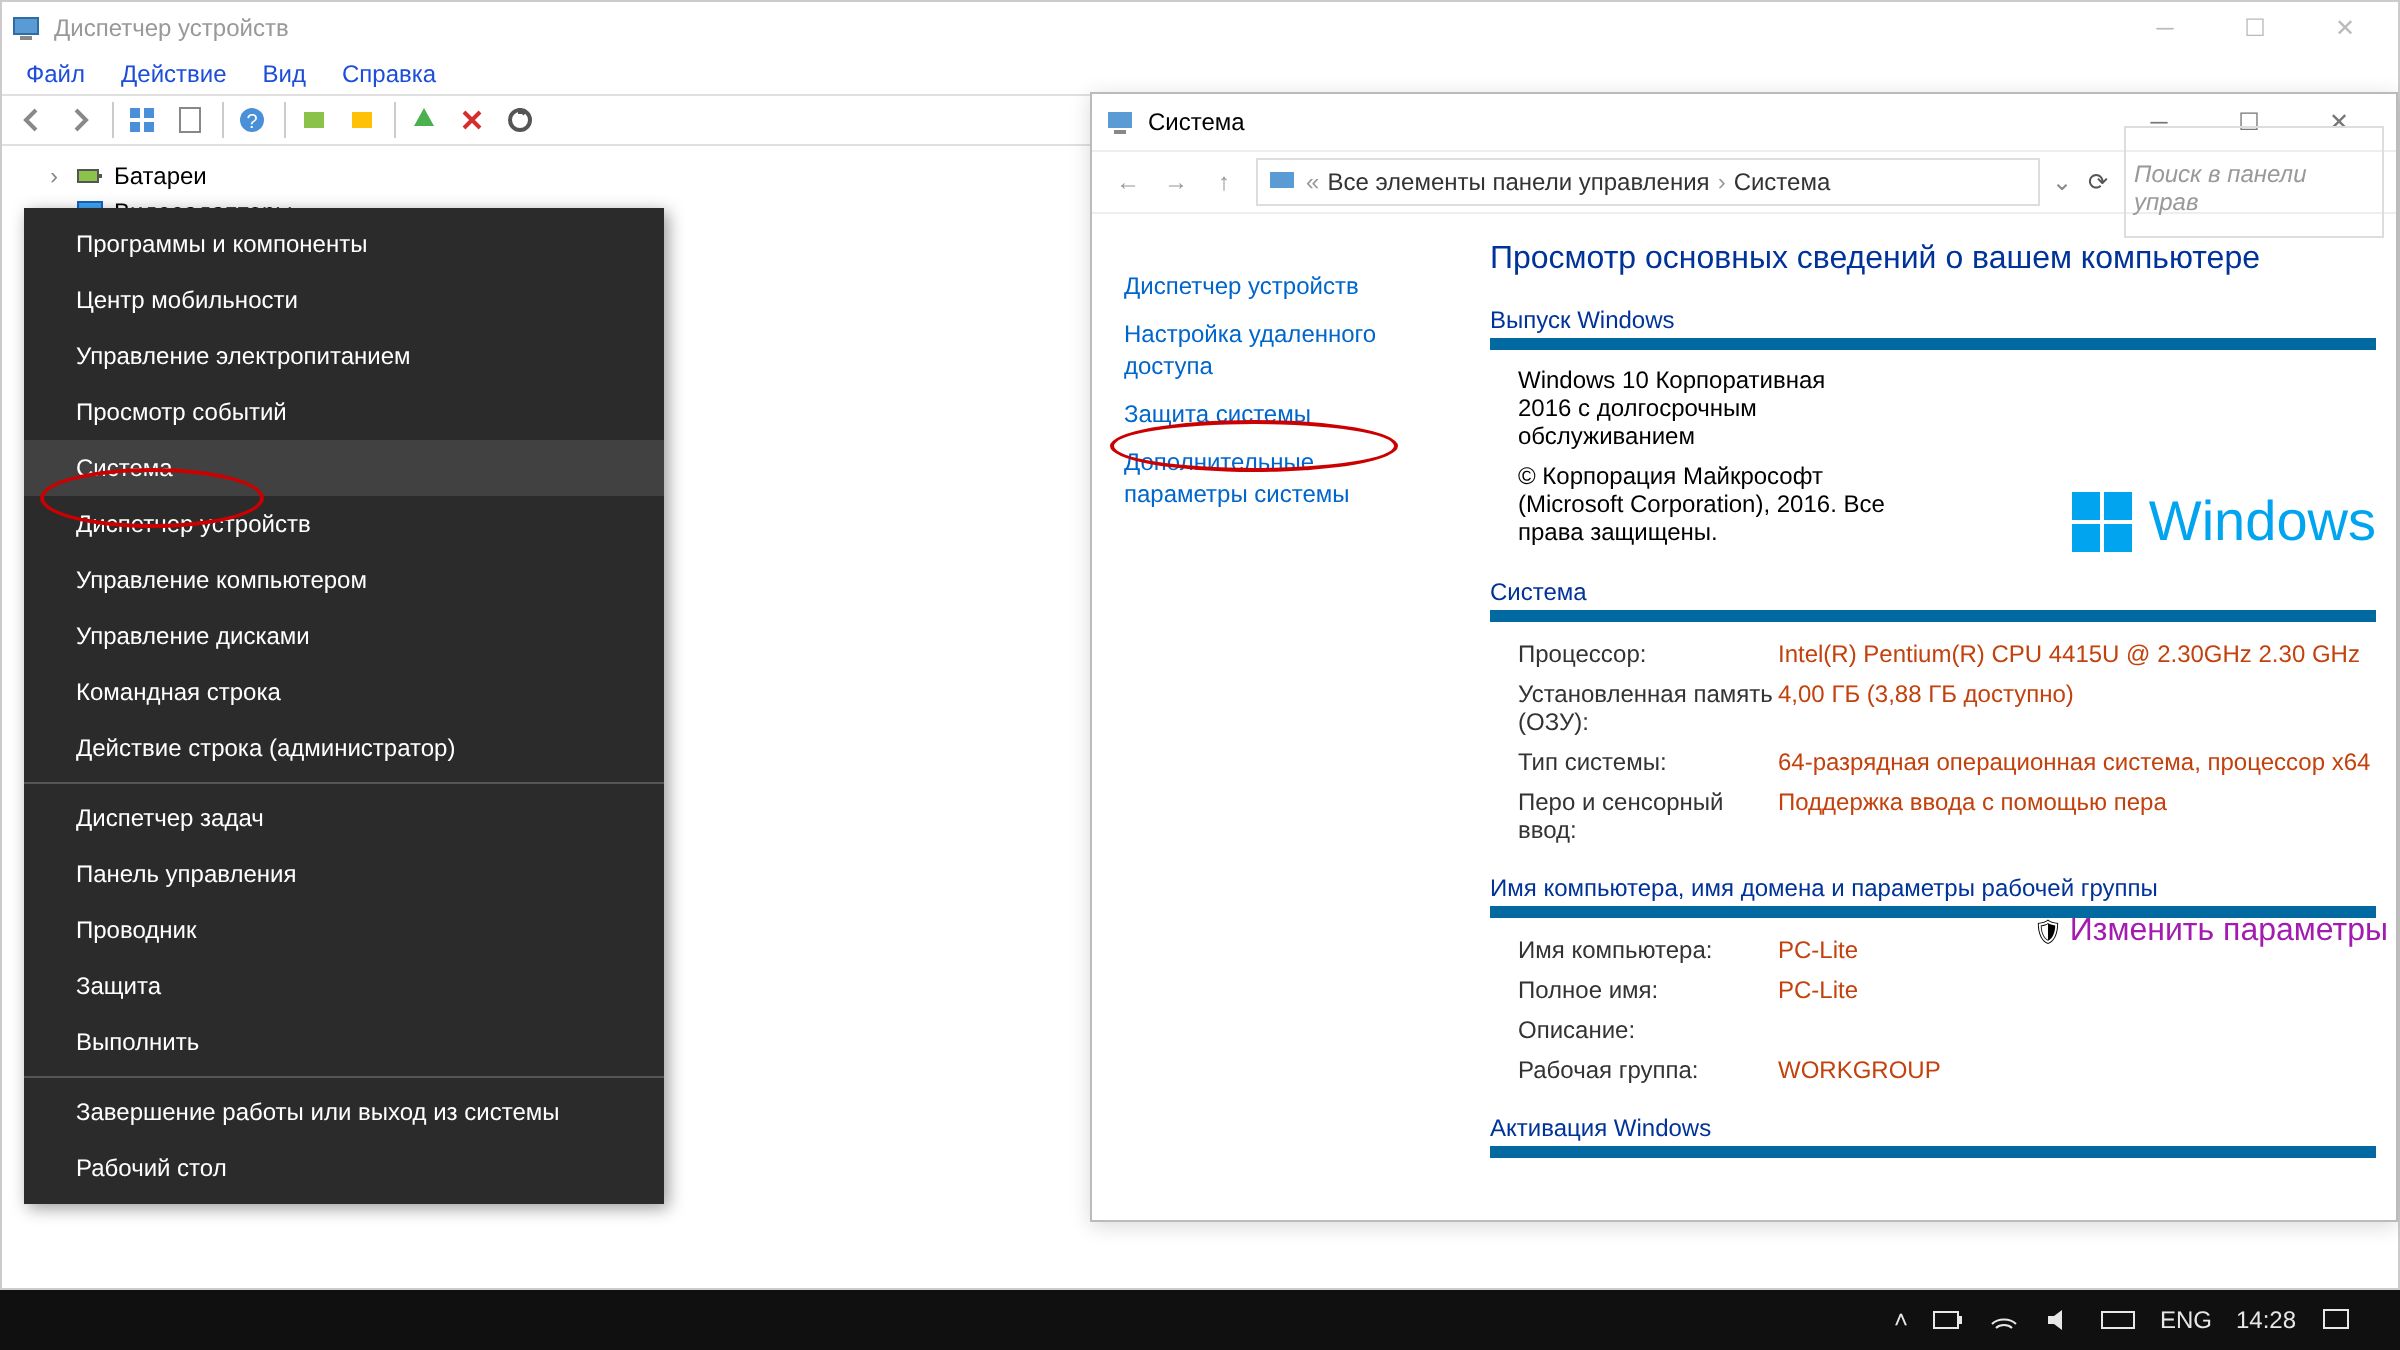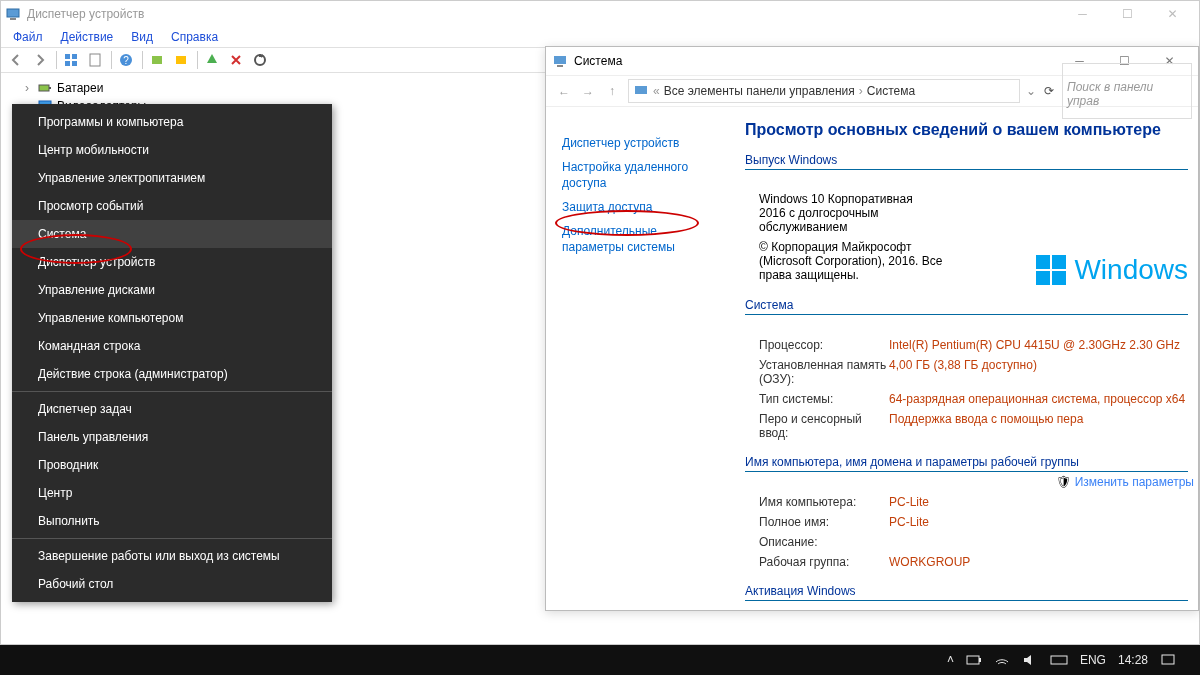--- a/index.html
+++ b/index.html
@@ -30,32 +30,32 @@
 .sys-addr{height:30px;display:flex;align-items:center;padding:0 6px;border-top:1px solid #eee;border-bottom:1px solid #eee}
 .sys-addr .nav-arrow{width:24px;text-align:center;color:#999}
 .sys-addr .path{flex:1;display:flex;align-items:center;gap:4px;border:1px solid #ddd;height:22px;padding:0 4px;margin:0 4px}
 .sys-addr .path .crumb{color:#333}
 .sys-addr .path .sep{color:#999}
 .sys-addr .search{width:120px;height:22px;border:1px solid #ddd;padding:16px 4px;color:#999;font-style:italic}
 .sys-body{display:flex;height:calc(100% - 58px)}
 .sys-nav{width:185px;padding:14px 10px 10px 16px;box-sizing:border-box}
 .sys-nav .nav-link{color:#0066cc;padding:4px 0;font-size:12px;line-height:16px}
 .sys-main{flex:1;padding:14px 10px 10px 14px;overflow:hidden;box-sizing:border-box}
-.sys-main h1{font-size:16px;color:#003399;font-weight:700;margin:0 0 14px}
+.sys-main h1{font-size:16px;color:#003399;font-weight:400;margin:0 0 14px}
 .sys-group{margin-bottom:12px}
-.sys-group .g-title{color:#003399;font-size:12px;border-bottom:1px solid #0369a1;padding-bottom:2px;margin-bottom:20px}
+.sys-group .g-title{color:#003399;font-size:12px;border-bottom:6px solid #0369a1;padding-bottom:2px;margin-bottom:6px}
 .sys-group .row{display:flex;padding:3px 0 3px 14px}
 .sys-group .lbl{width:130px;color:#333}
 .sys-group .val{flex:1;color:#c2410c}
 .win-edition{display:flex;align-items:flex-end}
 .win-edition .ed-text{flex:1}
 .win-edition .ed-logo{color:#00a4ef;font-size:28px;font-weight:400;display:flex;align-items:center;margin-top:-4px}
 .win-edition .ed-logo .sq{display:inline-grid;grid-template:repeat(2,14px)/repeat(2,14px);gap:2px;margin-right:8px}
 .win-edition .ed-logo .sq span{background:#00a4ef}
-.change-link{color:#3b82f6;font-size:12px}
+.change-link{color:#a21caf;font-size:16px}
 .taskbar{position:absolute;left:0;bottom:0;width:100%;height:30px;background:#101010;display:flex;align-items:center;color:#fff}
 .taskbar .tray{margin-left:auto;display:flex;align-items:center;height:100%}
 .taskbar .tray .t-item{padding:0 6px;opacity:.9}
 svg{display:block}
 </style>
 </head>
 <body>
 
 <div class="dm-window">
   <div class="dm-titlebar">
@@ -156,35 +156,35 @@
           <svg width="16" height="16">
             <rect x="2" y="3" width="12" height="8" fill="#42a5f5" stroke="#1565c0"></rect>
           </svg>
         </span>
       <span>Видеоадаптеры</span>
     </div>
   </div>
 </div>
 
 <div class="ctx-menu" id="ctxmenu">
-    <div class="ci">Программы и компьютера</div>
+    <div class="ci">Программы и компоненты</div>
     <div class="ci">Центр мобильности</div>
     <div class="ci">Управление электропитанием</div>
     <div class="ci">Просмотр событий</div>
     <div class="ci hov">Система</div>
     <div class="ci">Диспетчер устройств</div>
+    <div class="ci">Управление компьютером</div>
     <div class="ci">Управление дисками</div>
-    <div class="ci">Управление компьютером</div>
     <div class="ci">Командная строка</div>
     <div class="ci">Действие строка (администратор)</div>
     <div class="csep"></div>
     <div class="ci">Диспетчер задач</div>
     <div class="ci">Панель управления</div>
     <div class="ci">Проводник</div>
-    <div class="ci">Центр</div>
+    <div class="ci">Защита</div>
     <div class="ci">Выполнить</div>
     <div class="csep"></div>
     <div class="ci">Завершение работы или выход из системы</div>
     <div class="ci">Рабочий стол</div>
   </div>
 
 <div class="circle-red" style="left:20px;top:234px;width:108px;height:26px"></div>
 
 <div class="sys-window">
   <div class="sys-titlebar">
@@ -217,21 +217,21 @@
       <span class="crumb">Система</span>
     </div>
     <span style="width:14px;text-align:center;color:#888;margin-right:4px">⌄</span>
     <span style="width:14px;text-align:center;color:#555;margin-right:6px">⟳</span>
     <div class="search">Поиск в панели управ</div>
   </div>
   <div class="sys-body">
     <div class="sys-nav">
       <div class="nav-link" style="margin-top:10px;position:relative">Диспетчер устройств</div>
       <div class="nav-link">Настройка удаленного доступа</div>
-      <div class="nav-link">Защита доступа</div>
+      <div class="nav-link">Защита системы</div>
       <div class="nav-link">Дополнительные параметры системы</div>
     </div>
     <div class="sys-main">
       <h1>Просмотр основных сведений о вашем компьютере</h1>
       <div class="sys-group">
         <div class="g-title">Выпуск Windows</div>
         <div class="win-edition">
           <div class="ed-text" style="padding-left:14px">
             <div style="max-width:180px;padding:2px 0">Windows 10 Корпоративная 2016 с долгосрочным обслуживанием</div>
             <div style="max-width:190px;padding:4px 0">© Корпорация Майкрософт (Microsoft Corporation), 2016. Все права защищены.</div>

